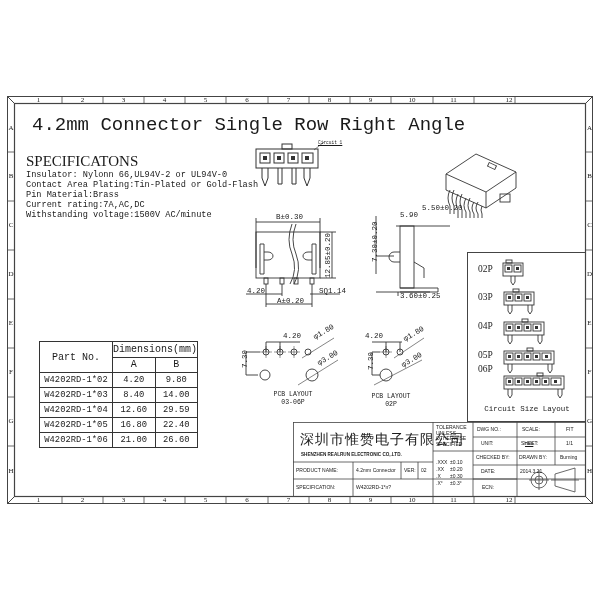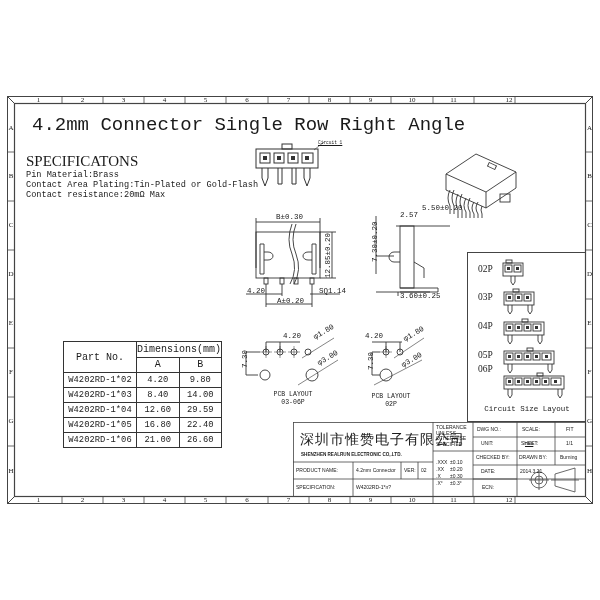--- a/index.html
+++ b/index.html
@@ -3,21 +3,21 @@
 <meta charset="utf-8">
 <style>
   html, body { margin:0; padding:0; background:#ffffff; }
   body { width:600px; height:600px; position:relative; overflow:hidden; font-family:"DejaVu Serif", serif; color:#1a1a1a; }
   .abs { position:absolute; }
   svg.frame { position:absolute; left:0; top:0; }
   .title { left:32px; top:114px; font-family:"Liberation Mono", "DejaVu Sans Mono", monospace; font-size:19px; letter-spacing:0px; white-space:nowrap; }
   .spec-h { left:26px; top:153px; font-family:"Liberation Serif", serif; font-size:15px; white-space:nowrap; }
   .spec-list { left:26px; top:170px; font-family:"Liberation Mono", monospace; font-size:8.6px; line-height:10.1px; white-space:nowrap; }
   .spec-list div { height:10.1px; }
-  table.dims { position:absolute; left:39px; top:341px; border-collapse:collapse; font-family:"Liberation Mono", monospace; font-size:8.8px;margin-left:24px; }
+  table.dims { position:absolute; left:39px; top:341px; border-collapse:collapse; font-family:"Liberation Mono", monospace; font-size:8.8px; }
   table.dims td { border:1px solid #333; text-align:center; padding:0; height:14px; }
   table.dims td.pn { width:72px; }
   table.dims td.dv { width:40px; }
   .lbl { font-family:"Liberation Mono", monospace; font-size:7.5px; white-space:nowrap; }
   .circ-lbl { font-family:"Liberation Serif", serif; font-size:9.5px; }
   .tb { font-family:"Liberation Sans", sans-serif; font-size:5px; white-space:nowrap; line-height:6px; }
   .cn { font-family:Liberation Mono, monospace; font-size:14px; letter-spacing:1px; white-space:nowrap;text-align:right; }
   .grid-num { font-family:"Liberation Serif", serif; font-size:7px; text-align:center; }
 </style>
 </head>
@@ -128,23 +128,25 @@
   <div class="grid-num" style="height:49px;line-height:49px">E</div>
   <div class="grid-num" style="height:49px;line-height:49px">F</div>
   <div class="grid-num" style="height:49px;line-height:49px">G</div>
   <div class="grid-num" style="height:50px;line-height:50px">H</div>
 </div>
 
 <div class="abs title">4.2mm Connector Single Row Right Angle</div>
 
 <div class="abs spec-h">SPECIFICATONS</div>
 <div class="abs spec-list">
+  <div>Insulator: Nylonn 66,UL94V-2 or UL94V-0</div>
+  <div>Contact Area Plating:Tin-Plated or Gold-Flash</div>
   <div>Pin Material:Brass</div>
-  <div>Contact Area Plating:Tin-Plated or Gold-Flash</div>
-  <div>Contact resistance:20mΩ Max</div>
+  <div>Current rating:7A,AC,DC</div>
+  <div>Withstanding voltage:1500V AC/minute</div>
 </div>
 
 <svg class="abs" style="left:250px;top:140px" width="80" height="52">
   <g fill="none" stroke="#333" stroke-width="1">
     <rect x="32" y="4" width="10" height="5"></rect>
     <rect x="6" y="9" width="62" height="19"></rect>
     <rect x="10" y="13" width="10" height="10"></rect>
     <rect x="24" y="13" width="10" height="10"></rect>
     <rect x="38" y="13" width="10" height="10"></rect>
     <rect x="52" y="13" width="11" height="10"></rect>
@@ -225,21 +227,21 @@
     <rect x="30" y="14" width="14" height="62"></rect>
     <path d="M44 50 l10 6 v10"></path>
     <path d="M30 40 h-6 a4 4 0 0 0 0 10 h6"></path>
     <path d="M30 76 h38 v4 h-38"></path>
     <line x1="6" y1="4" x2="6" y2="62"></line>
       <line x1="6" y1="44" x2="24" y2="44"></line>
     <line x1="6" y1="80" x2="60" y2="80"></line>
     <line x1="28" y1="80" x2="28" y2="84"></line>
   </g>
 </svg>
-<div class="abs lbl" style="left:400px;top:211px">2.57</div>
+<div class="abs lbl" style="left:400px;top:211px">5.90</div>
 <div class="abs lbl" style="left:422px;top:204px">5.50±0.20</div>
 <div class="abs lbl" style="left:371px;top:262px;transform:rotate(-90deg);transform-origin:left top">7.30±0.20</div>
 <div class="abs lbl" style="left:400px;top:292px">3.60±0.25</div>
 
 <svg class="abs" style="left:240px;top:330px" width="120" height="62">
   <g fill="none" stroke="#333" stroke-width="0.9">
     <line x1="26" y1="12" x2="60" y2="12"></line>
       <line x1="26" y1="12" x2="26" y2="22"></line>
       <line x1="40" y1="12" x2="40" y2="22"></line>
     <circle cx="26" cy="22" r="3"></circle>

